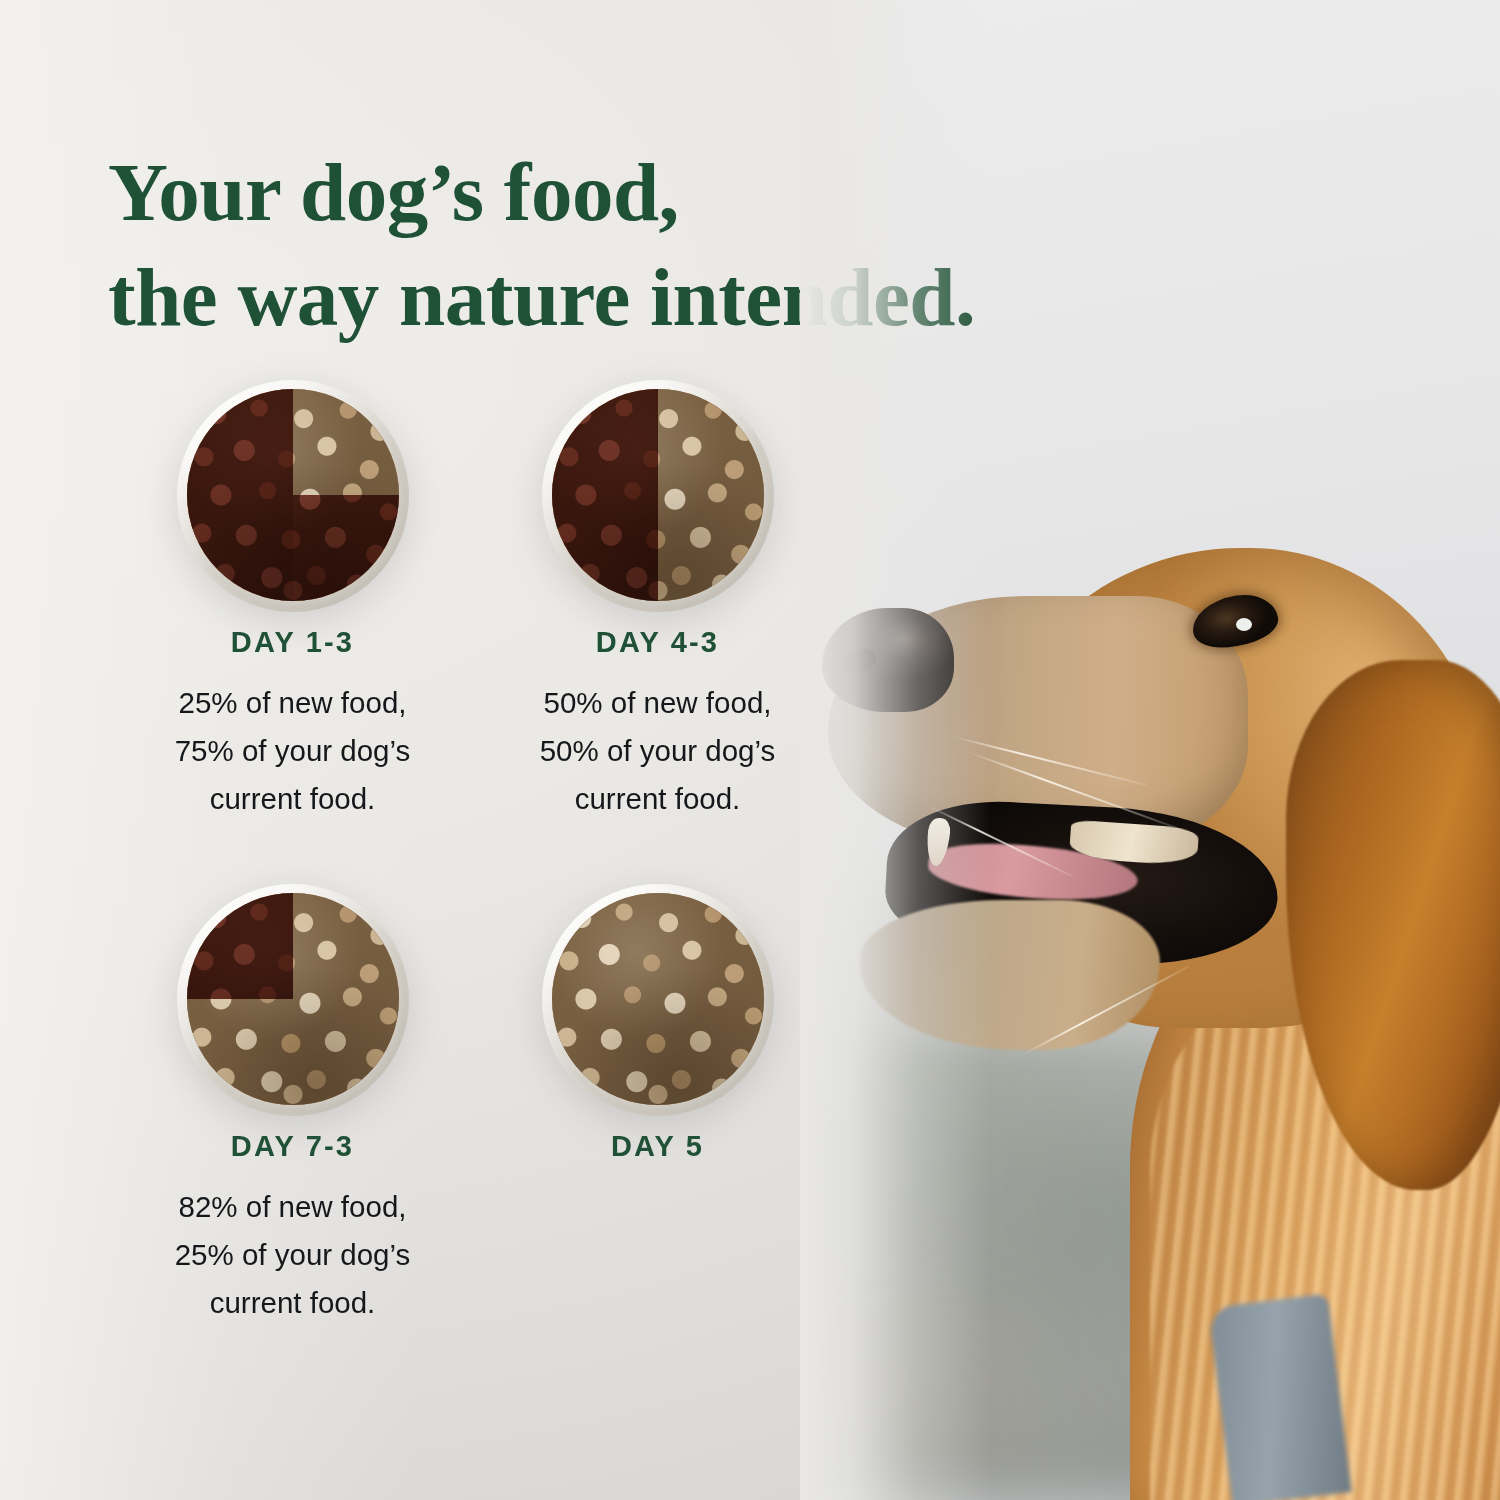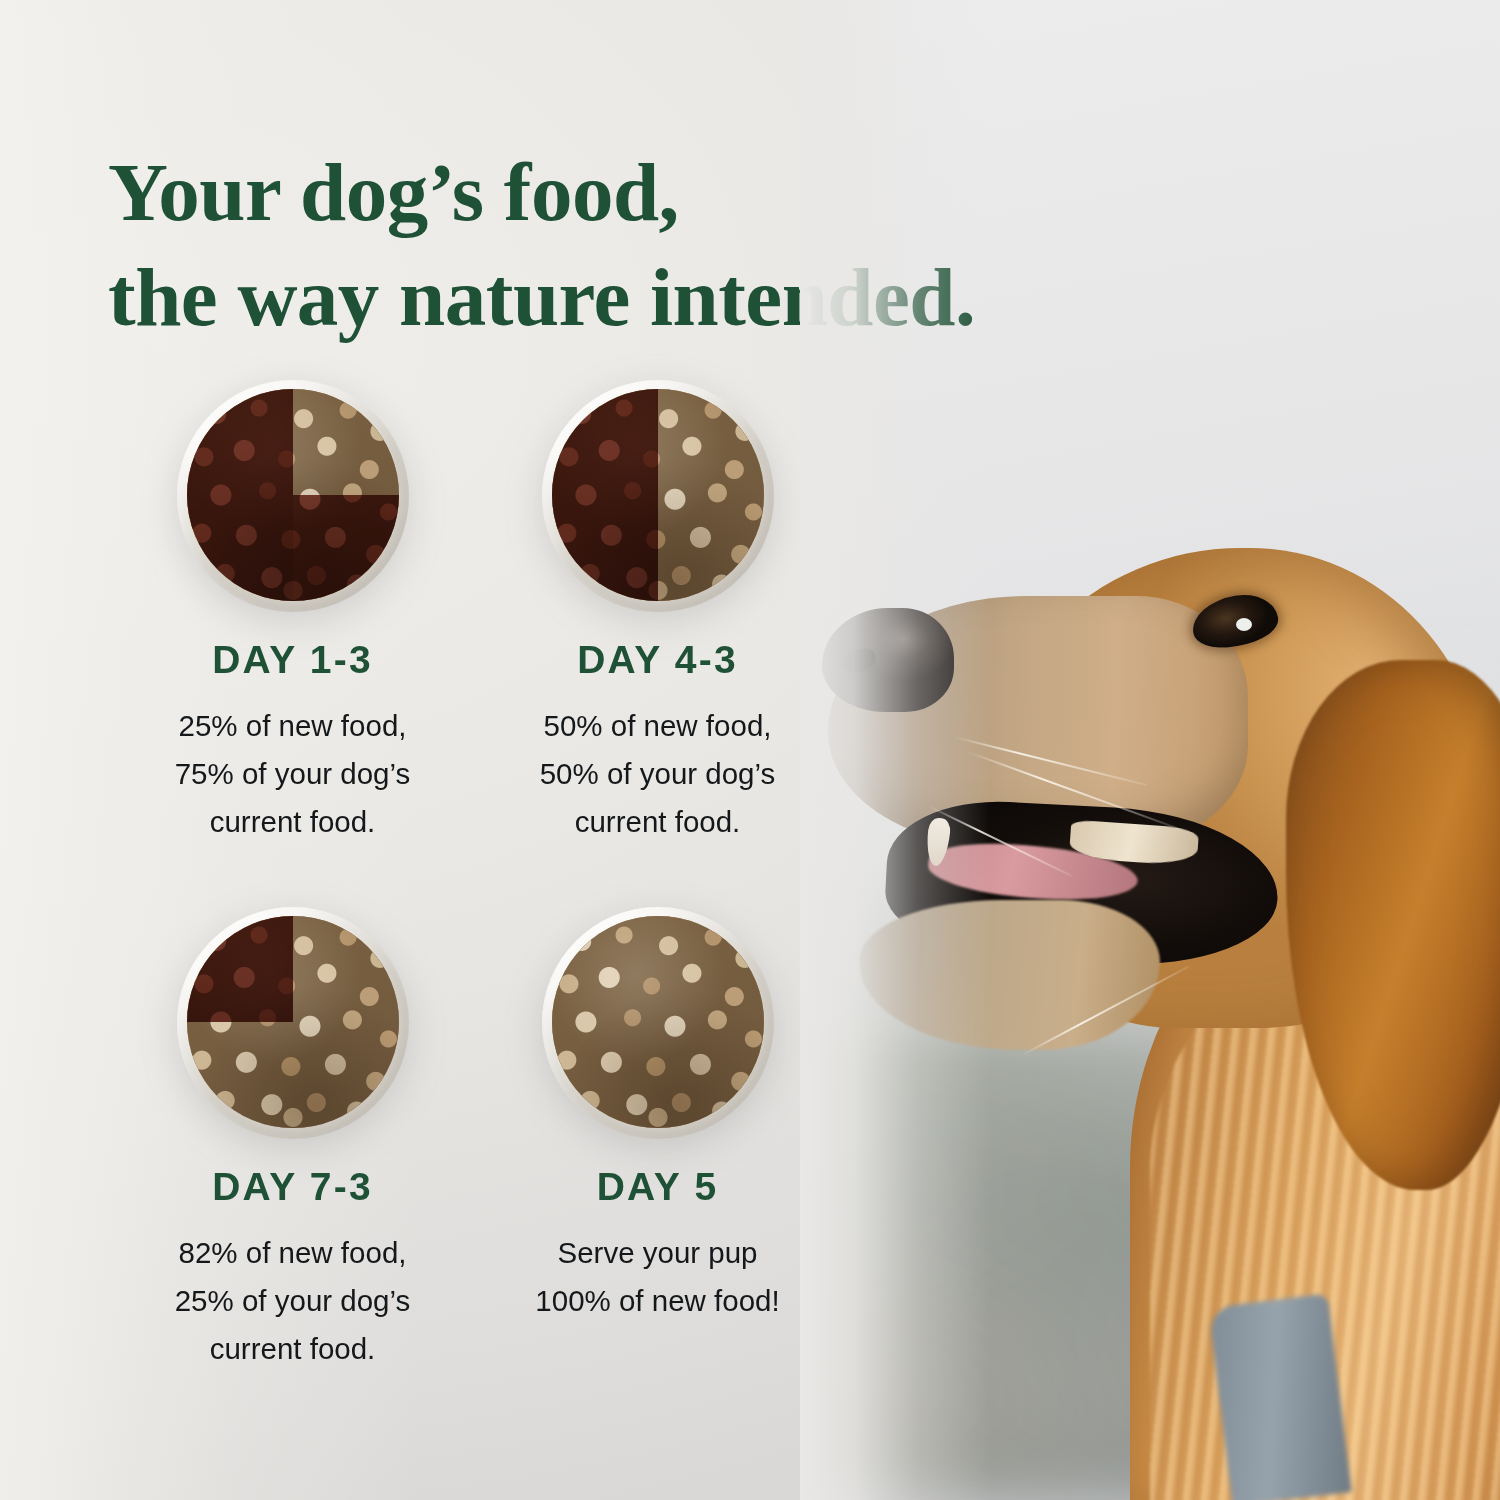--- a/index.html
+++ b/index.html
@@ -313,23 +313,23 @@
                 radial-gradient(90% 90% at 60% 90%, rgba(40,26,12,0.30) 0%, rgba(0,0,0,0) 62%);
   }
   
   .overlay {
     position: absolute;
     background: linear-gradient(150deg, rgba(124,55,44,0.93) 0%, rgba(113,48,39,0.95) 50%, rgba(98,40,33,0.95) 100%);
     mix-blend-mode: multiply;
   }
 
   .step-label {
-    margin-top: 26px;
+    margin-top: 14px;
     color: #1f5136;
-    font-size: 39px;
+    font-size: 29px;
     font-weight: bold;
     letter-spacing: 2.2px;
     text-align: center;
   }
   .step-text {
     margin-top: 20px;
     color: #15181a;
     font-size: 29.5px;
     line-height: 1.62;
     text-align: center;
@@ -438,21 +438,19 @@
 
       <div class="step">
         <div class="bowl-wrap">
           <div class="bowl-outer"></div>
           <div class="bowl-food">
             <div class="kibble"></div>
             <div class="kibble-shade"></div>
           </div>
         </div>
         <div class="step-label">DAY 5</div>
-        <div class="step-text">Serve your pup
-100% of new food!</div>
       </div>
 
     </div>
 
   </div>
 
 </div>
 
 </body></html>

